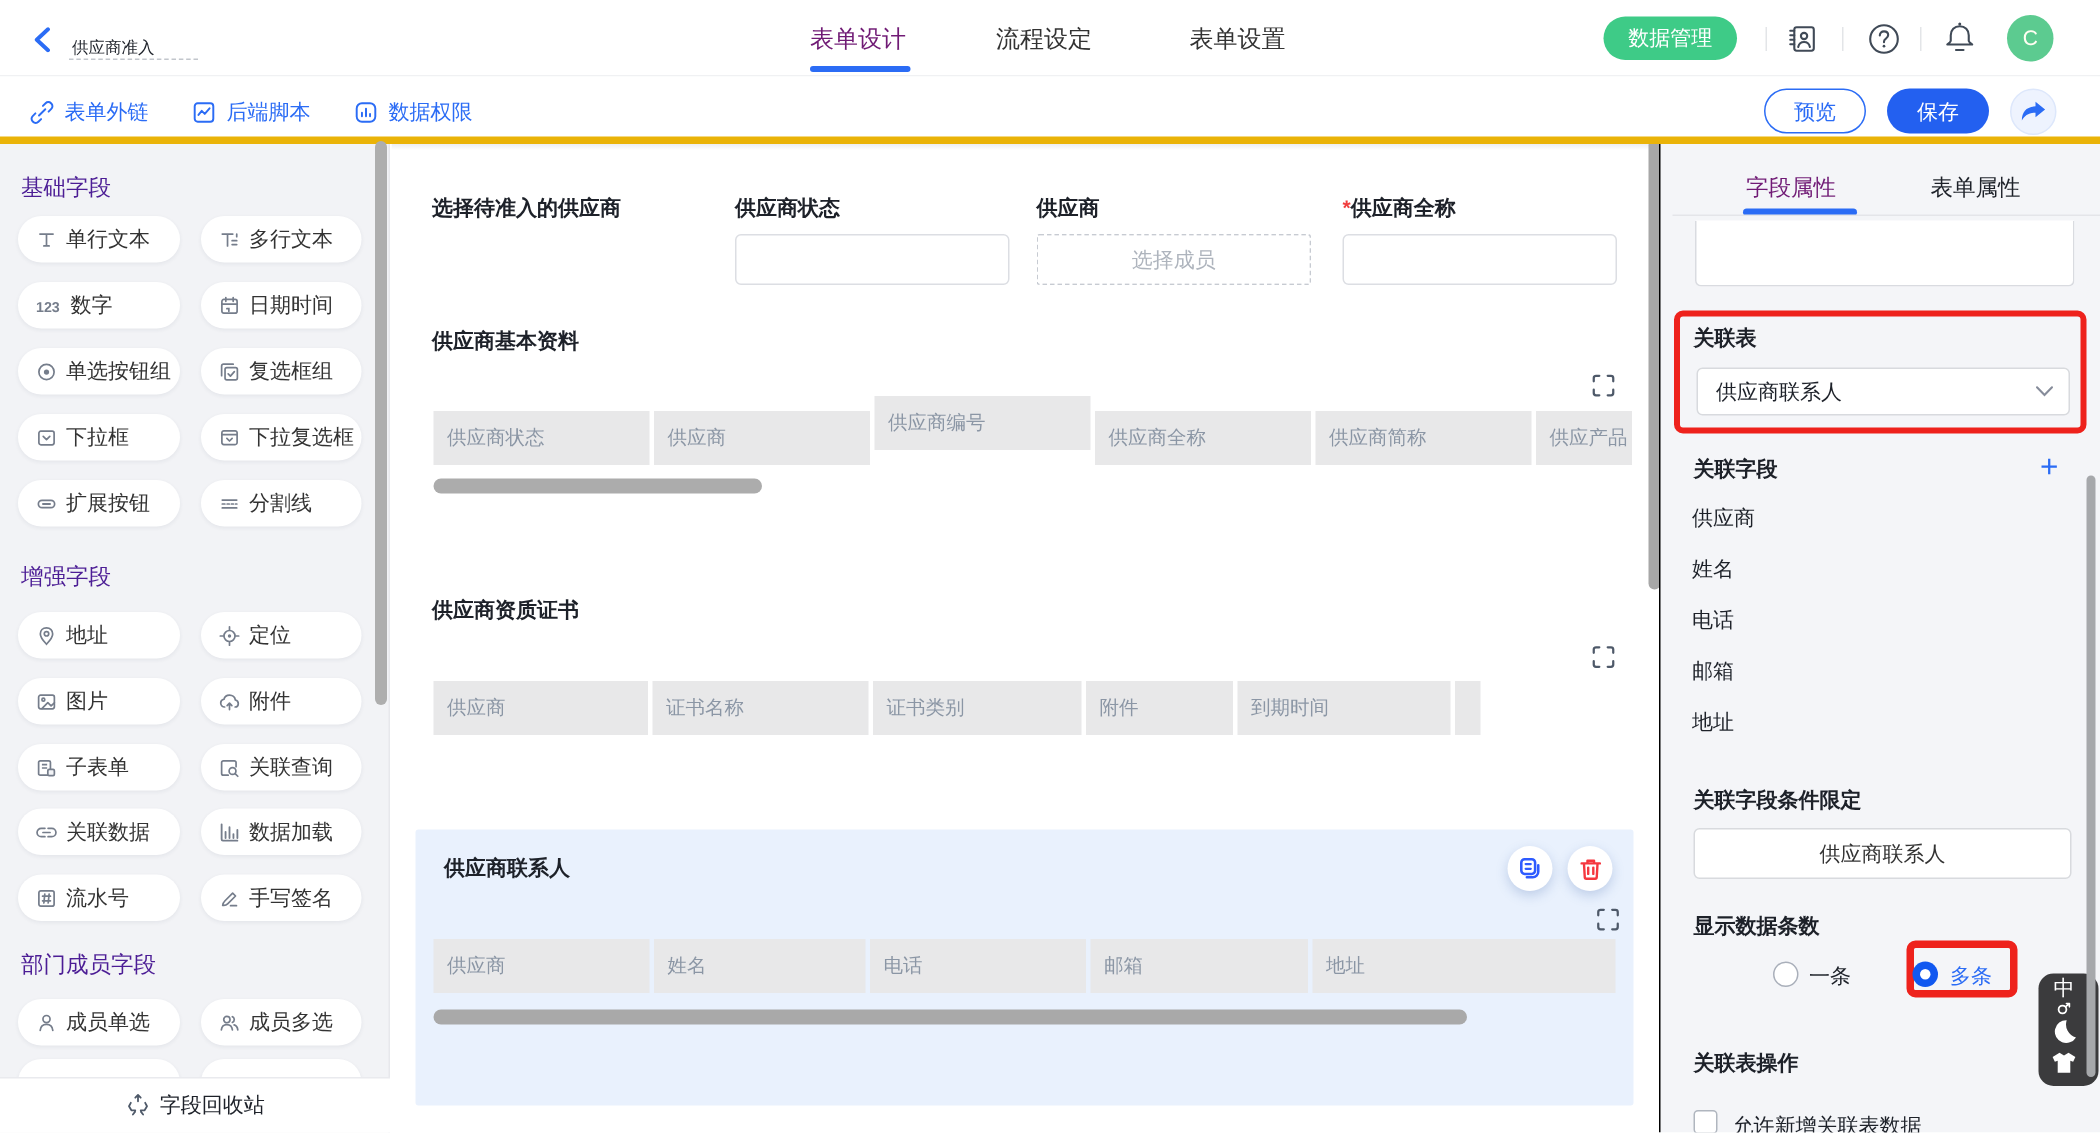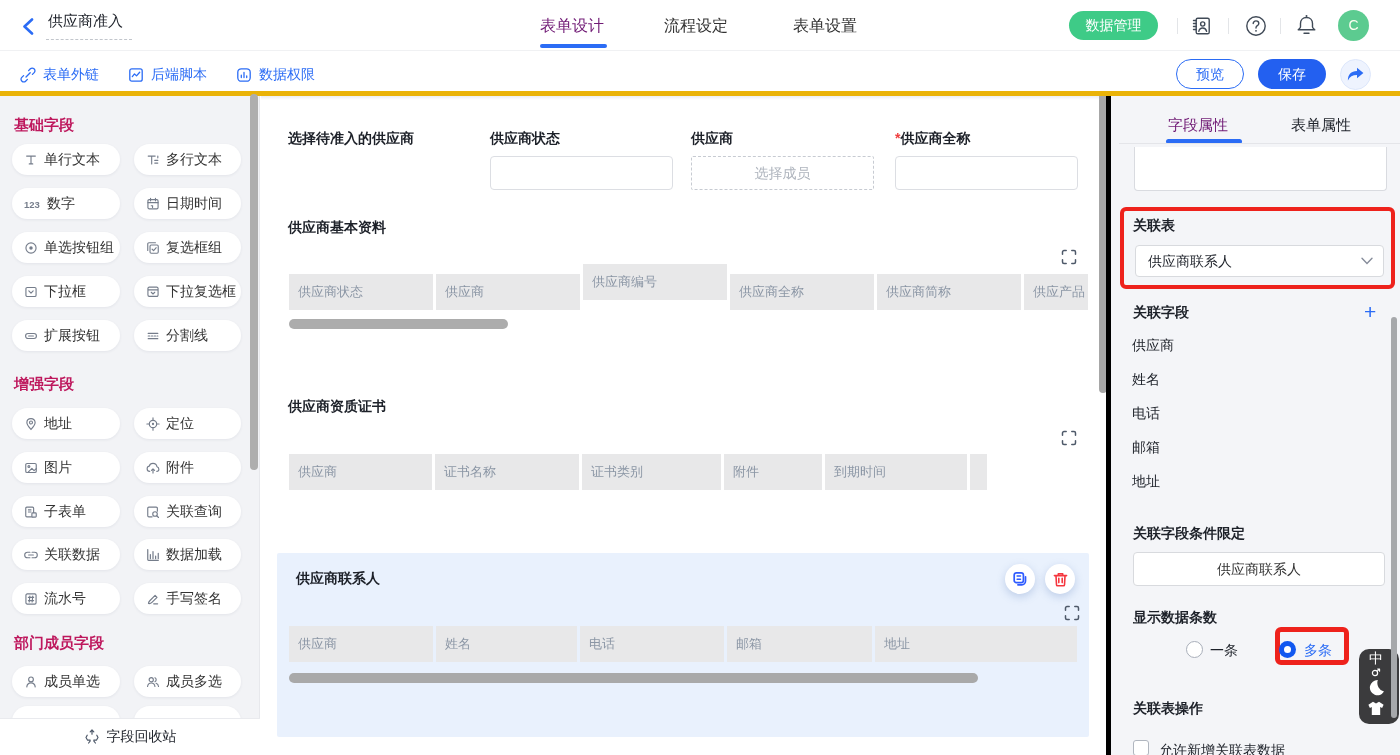--- a/index.html
+++ b/index.html
@@ -1,53 +1,53 @@
 <!DOCTYPE html>
 <html><head>
 <meta charset="utf-8">
 <style>
 *{margin:0;padding:0;box-sizing:border-box}
 html,body{width:1400px;height:755px;overflow:hidden}
 body{font-family:"Liberation Sans",sans-serif;font-size:14px;color:#1d2129;background:#fff;position:relative}
 .abs{position:absolute}
 
 #topbar{position:absolute;left:0;top:0;width:1400px;height:51px;background:#fff;border-bottom:1px solid #f0f1f3}
-#title{position:absolute;left:48px;top:12px;font-size:15px;color:#1d2129}
+#title{position:absolute;left:48px;top:24px;font-size:11px;color:#1d2129}
 #title-dots{position:absolute;left:46px;top:39px;width:86px;border-bottom:1px dashed #c2c6cc}
 .tab{position:absolute;top:16px;font-size:16px;color:#333}
 .tabactive{color:#701a75}
 #tabline{position:absolute;left:540px;top:44px;width:67px;height:4px;background:#2b6cf5;border-radius:2px}
 .topdiv{position:absolute;top:18px;width:1px;height:16px;background:#e3e5e8}
 
 #toolbar2{position:absolute;left:0;top:51px;width:1400px;height:45px;background:#fff;border-bottom:5px solid #eab308}
 .tb2link{position:absolute;top:15px;color:#2b6cf5;font-size:14px;display:flex;align-items:center;gap:7px}
 #btn-preview{position:absolute;left:1176px;top:8px;width:68px;height:30px;border:1px solid #2b6cf5;border-radius:16px;color:#2b6cf5;text-align:center;line-height:28px;background:#fff}
 #btn-save{position:absolute;left:1258px;top:8px;width:68px;height:30px;border-radius:16px;color:#fff;text-align:center;line-height:30px;background:#2360f0}
 #btn-share{position:absolute;left:1340px;top:8px;width:31px;height:31px;border-radius:50%;background:#eef3fe;border:1px solid #dde7fb;display:flex;align-items:center;justify-content:center}
 
 #lsb{position:absolute;left:0;top:96px;width:260px;height:659px;background:#f2f3f6;border-right:1px solid #e7e8ec}
-.sec{position:absolute;left:14px;font-size:15px;font-weight:700;color:#be185d}
+.sec{position:absolute;left:14px;font-size:15px;font-weight:400;color:#4c1d95}
 .fbtn{position:absolute;height:31px;background:#fff;border-radius:16px;box-shadow:0 1px 3px rgba(30,40,70,.07);display:flex;align-items:center;padding-left:12px;gap:6px;font-size:14px;color:#333}
 .fbtn svg{flex:0 0 auto}
 .c1{left:12px;width:108px}
 .c2{left:134px;width:107px}
 #lsb-bottom{position:absolute;left:0px;top:718px;width:260px;height:37px;background:#fff;border-top:1px solid #e9eaee;display:flex;align-items:center;justify-content:center;gap:7px;color:#1d2129;font-size:14px}
 
 #canvas{position:absolute;left:261px;top:96px;width:845px;height:659px;background:#fff;overflow:hidden}
 .flabel{position:absolute;font-size:14px;font-weight:700;color:#1d2129}
 .finput{position:absolute;width:183px;height:34px;border-radius:3px;background:#fff}
 .dashed{border:1px dashed #c7cbd2;text-align:center;line-height:32px;color:#aeb4bd;border-radius:2px}
 .solid{border:1px solid #dcdee3;border-radius:4px}
 .thead{position:absolute;height:36px;background:#e8e8e9;color:#8b96a5;font-size:13px;line-height:36px;padding-left:9px;overflow:hidden;white-space:nowrap}
 .hscroll{position:absolute;height:10px;border-radius:5px;background:#acacac}
 .expand{position:absolute;width:16px;height:16px}
 #bluepanel{position:absolute;left:16px;top:457px;width:812px;height:184px;background:#e9f1fd;border-radius:2px}
 #vscroll-canvas{position:absolute;left:838px;top:-3px;width:8px;height:300px;border-radius:4px;background:#a7a7a7}
 
-#rsb{position:absolute;left:1106px;top:96px;width:294px;height:659px;background:#f4f5f8;border-left:5px solid #000000}
+#rsb{position:absolute;left:1106px;top:96px;width:294px;height:659px;background:#f4f5f8;border-left:1px solid #000000}
 .rtab{position:absolute;top:20px;font-size:15px}
 #rtabline{position:absolute;left:55px;top:43px;width:76px;height:5px;background:#2b6cf5;border-radius:2.5px}
 #rtabdiv{position:absolute;left:8px;top:47px;width:286px;height:1px;background:#e4e5e9}
 .rlabel{position:absolute;left:22px;font-size:14px;font-weight:700;color:#1d2129}
 .ritem{position:absolute;left:21px;font-size:14px;color:#1d2129}
 .redbox{position:absolute;border:4px solid #ee221c;border-radius:6px}
 
 #widget{position:absolute;left:1359px;top:649px;width:40px;height:75px;background:#3b3b3d;border-radius:10px;z-index:50}
 </style>
 </head>

